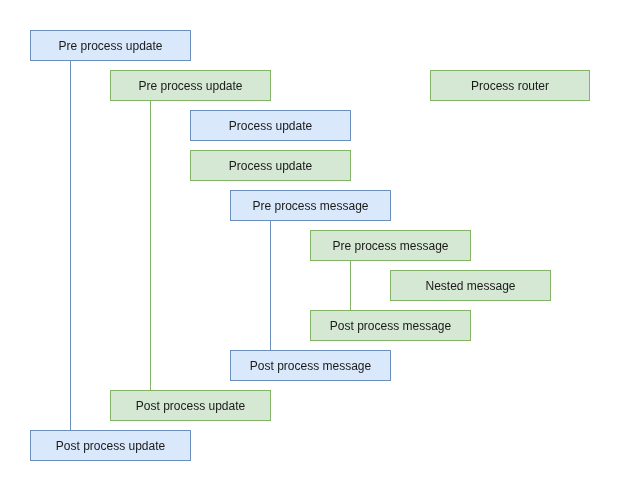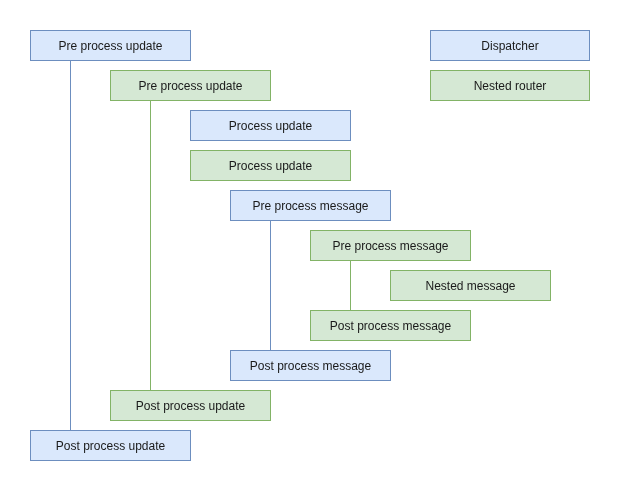--- a/index.html
+++ b/index.html
@@ -67,15 +67,14 @@
     <div class="node nested" style="left: 110px; top: 70px; width: 161px; height: 31px;">Pre process update</div>
     <div class="node dispatcher" style="left: 190px; top: 110px; width: 161px; height: 31px;">Process update</div>
     <div class="node nested" style="left: 190px; top: 150px; width: 161px; height: 31px;">Process update</div>
     <div class="node dispatcher" style="left: 230px; top: 190px; width: 161px; height: 31px;">Pre process message</div>
     <div class="node nested" style="left: 310px; top: 230px; width: 161px; height: 31px;">Pre process message</div>
     <div class="node nested" style="left: 390px; top: 270px; width: 161px; height: 31px;">Nested message</div>
     <div class="node nested" style="left: 310px; top: 310px; width: 161px; height: 31px;">Post process message</div>
     <div class="node dispatcher" style="left: 230px; top: 350px; width: 161px; height: 31px;">Post process message</div>
     <div class="node nested" style="left: 110px; top: 390px; width: 161px; height: 31px;">Post process update</div>
     <div class="node dispatcher" style="left: 30px; top: 430px; width: 161px; height: 31px;">Post process update</div>
-    <div class="node dispatcher" style="left: 430px; top: 30px; width: 160px; height: 31px;">Dispatcher</div>
-    <div class="node nested" style="left: 430px; top: 70px; width: 160px; height: 31px;">Nested router</div>
+    <div class="node nested" style="left: 430px; top: 70px; width: 160px; height: 31px;">Process router</div>
   </div>
 
 </body></html>

